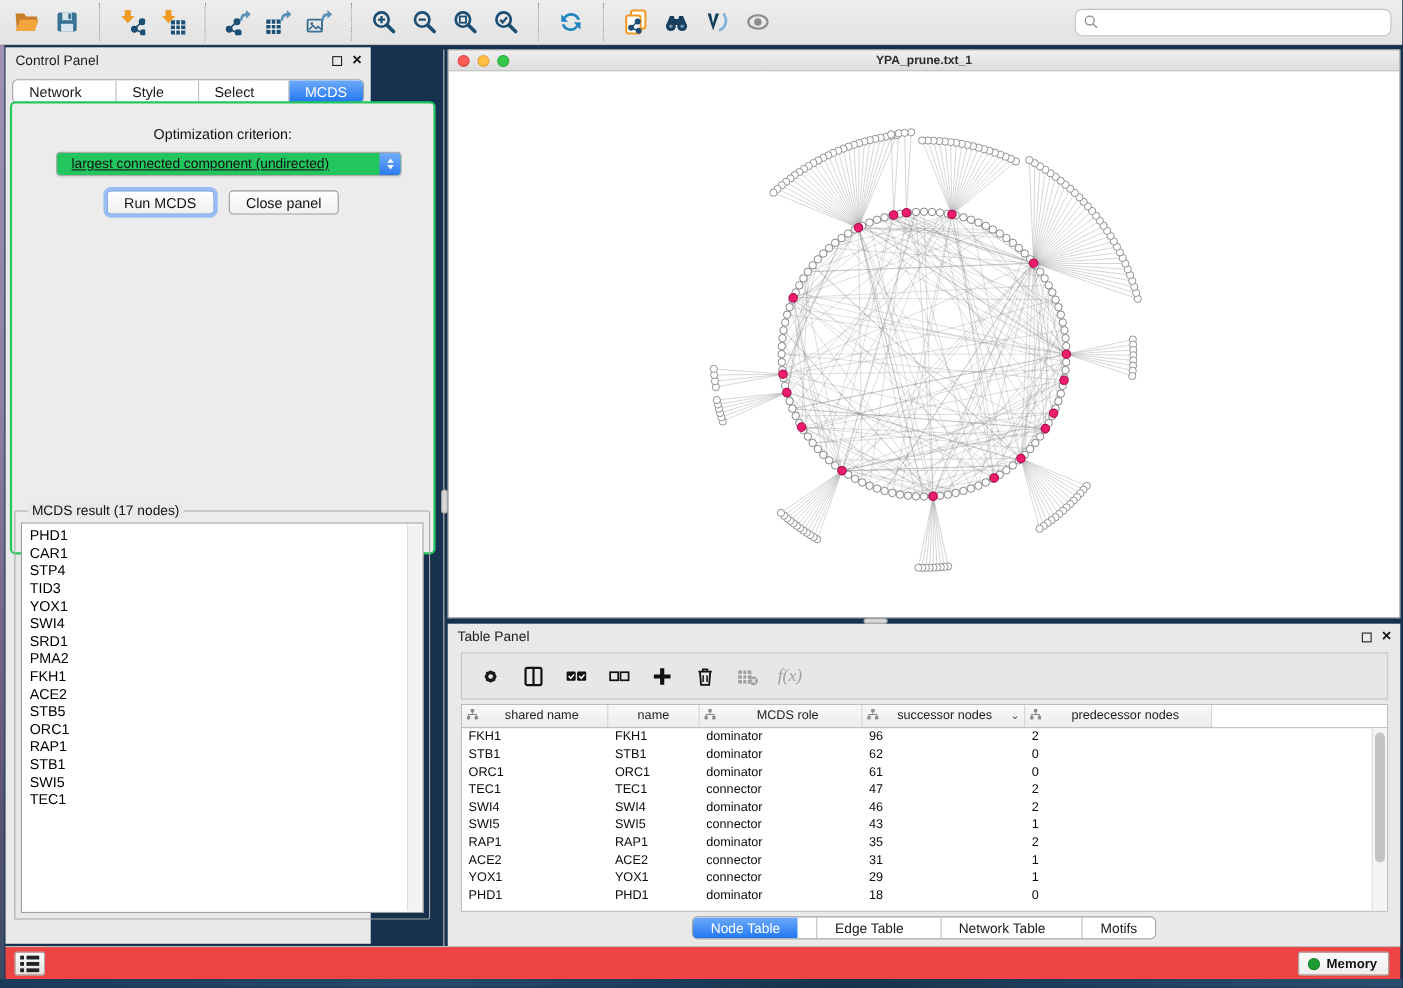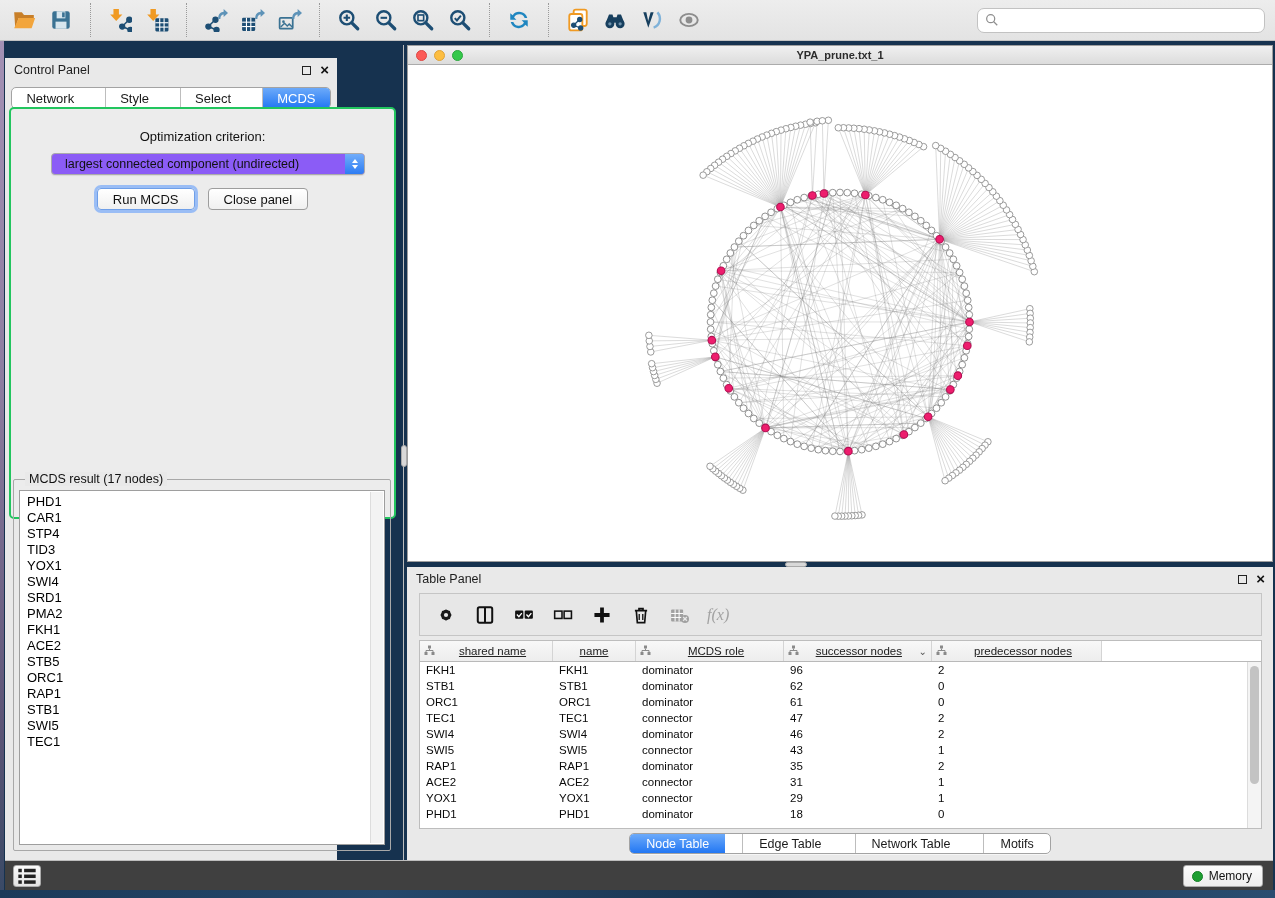--- a/index.html
+++ b/index.html
@@ -26,34 +26,34 @@
   .search-input { border:none; outline:none; flex:1; font-size:12px; background:transparent; margin-left:5px; }
 
   
   .panel-titlebar { position:absolute; left:0; top:0; right:0; height:24px; display:flex; align-items:center; }
   .panel-title { font-size:12.5px; color:#1d1d1d; margin-left:9px; }
   .win-btns { margin-left:auto; margin-right:8px; display:flex; align-items:center; gap:9px; }
   .float-btn { width:9px; height:9px; border:1.5px solid #222; display:inline-block; cursor:pointer; }
   .close-btn { font-size:15px; font-weight:bold; color:#111; line-height:10px; cursor:pointer; }
 
   
-  .control-panel { position:absolute; left:5px; top:58px; width:332px; height:815px; background:#e9e9e9; }
+  .control-panel { position:absolute; left:5px; top:43px; width:332px; height:815px; background:#e9e9e9; }
   .seg { display:inline-flex; border:1px solid #a3a3a3; border-radius:5px; overflow:hidden;
     background:#fff; box-shadow:0 1px 0 rgba(255,255,255,.6);gap:17px; }
   .seg > div { padding:2.5px 14px; font-size:13px; color:#1a1a1a; border-left:1px solid #bdbdbd; cursor:pointer; white-space:nowrap; }
   .seg > div:first-child { border-left:none; }
   .seg > div.sel { background:linear-gradient(#6caafa,#2277f3); color:#fff; }
   .cp-tabs { position:absolute; top:29px; left:0; right:0; text-align:center; }
 
   .tab-content { position:absolute; left:4px; top:49px; width:387px; height:412px;
     background:#ececec; border:2px solid #22c55e; border-radius:5px; }
   .opt-label { position:absolute; top:20px; left:0; right:0; text-align:center; font-size:13px; color:#111; }
-  .combo { position:absolute; left:40px; top:44px; width:314px; height:22px; background:#8b5cf6;
+  .combo { position:absolute; left:40px; top:44px; width:314px; height:22px; background:#22c55e;
     border:1px solid #ababab; border-radius:4px; display:flex; align-items:center; cursor:pointer;
-    box-shadow:0 1px 1px rgba(0,0,0,.08); }
+    box-shadow:0 1px 1px rgba(0,0,0,.08);text-decoration:underline; }
   .combo-val { flex:1; font-size:12.5px; padding-left:13px; color:#111; white-space:nowrap; overflow:hidden; }
   .combo-stepper { width:19px; align-self:stretch; border-radius:0 3px 3px 0;
     background:linear-gradient(#71adfa,#2d7cf3); display:flex; flex-direction:column;
     align-items:center; justify-content:center; gap:2px; }
   .tri-up { width:0; height:0; border-left:3.5px solid transparent; border-right:3.5px solid transparent; border-bottom:4.5px solid #fff; }
   .tri-dn { width:0; height:0; border-left:3.5px solid transparent; border-right:3.5px solid transparent; border-top:4.5px solid #fff; }
   .btn-row { position:absolute; top:79px; left:0; right:0; display:flex; justify-content:center; gap:13px; }
   .push-btn { background:linear-gradient(#ffffff,#f0f0f0); border:1px solid #9d9d9d; border-radius:4px;
     font-size:13px; padding:2.5px 15px; cursor:pointer; color:#111; }
   .push-btn.focused { box-shadow:0 0 0 3px rgba(110,165,250,.65); border-color:#6f9fe8; }
@@ -106,35 +106,35 @@
   .fx-label { font-size:16px; font-style:italic; font-family:"Liberation Serif","DejaVu Serif",serif; color:#a2a2a2; }
 
   .data-table { position:absolute; left:12px; top:73px; right:11px; height:189px; background:#fff;
     border:1px solid #bdbdbd; overflow:hidden; }
   .thead { display:grid; grid-template-columns:133px 83px 148px 148px 170px 1fr; height:21px;
     border-bottom:1px solid #b9b9b9; background:linear-gradient(#f8f8f8,#ededed); }
   .th { display:flex; align-items:center; border-right:1px solid #d4d4d4; font-size:11.5px; color:#222;
     padding:0 4px; position:relative; cursor:pointer; }
   .th:last-child { border-right:none; background:#fff; cursor:default; }
   .th .attr-ic { flex:0 0 auto; margin-right:2px; }
-  .th .lbl { flex:1; text-align:center; white-space:nowrap; overflow:hidden;text-decoration:underline; }
+  .th .lbl { flex:1; text-align:center; white-space:nowrap; overflow:hidden; }
   .th .sort { font-size:10px; color:#555; margin-left:2px; }
   .trow { display:grid; grid-template-columns:133px 83px 148px 148px 170px 1fr; height:16px;
     font-size:11.5px; color:#0a0a0a; align-items:center; }
   .td { padding:0 6px; white-space:nowrap; overflow:hidden; }
   .td.num { text-align:left; padding-right:10px; }
   .tscroll { position:absolute; right:0; top:21px; bottom:0; width:14px; background:#f4f4f4; border-left:1px solid #dcdcdc; }
   .tscroll .thumb { position:absolute; left:2px; top:4px; width:9px; height:118px; background:#c3c3c3; border-radius:5px; }
 
   .tp-tabs { position:absolute; left:0; right:0; top:266px; text-align:center; }
   .tp-tabs .seg > div { padding:2.5px 16px; font-size:12.5px; }
 
   
   .status-bar { position:absolute; left:5px; top:860px; width:1268px; height:30px;
-    background:#404040; border-top:1px solid #bdbdbd; }
+    background:#ef4444; border-top:1px solid #bdbdbd;font-weight:bold; }
   .list-btn { position:absolute; left:8px; top:4px; width:28px; height:22px;
     background:linear-gradient(#fbfbfb,#e3e3e3); border:1px solid #ababab; border-radius:3px;
     display:flex; align-items:center; justify-content:center; cursor:pointer; }
   .memory-btn { position:absolute; right:10px; top:4px; height:22px; padding:0 10px 0 8px;
     background:linear-gradient(#fbfbfb,#eee); border:1px solid #ababab; border-radius:3px;
     display:flex; align-items:center; gap:6px; font-size:12px; color:#111; cursor:pointer; }
   .mem-dot { width:11px; height:11px; border-radius:50%; background:#1d9e31; border:1px solid #158026; }
 </style>
 </head>
 <body>

